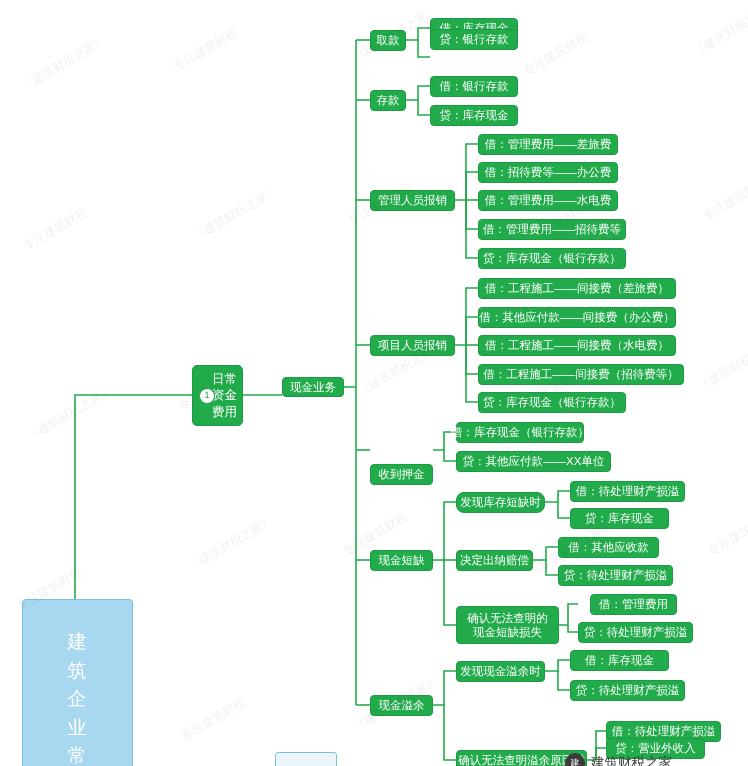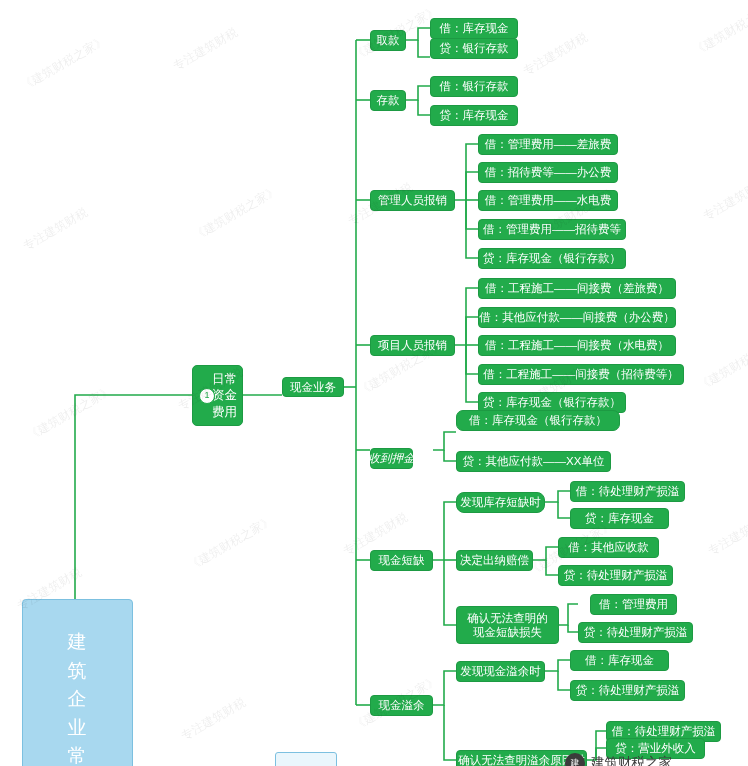--- a/index.html
+++ b/index.html
@@ -105,42 +105,42 @@
     <span class="num">1</span>
     <span style="white-space:pre-line;font-size:12.5px;line-height:1.3;">日常
 资金
 费用</span>
   </div>
 
   <div class="node" style="left:282px;top:377px;width:62px;height:20px;">现金业务</div>
 
   <div class="node" style="left:370px;top:30px;width:36px;height:21px;">取款</div>
   <div class="node" style="left:430px;top:18px;width:88px;height:21px;">借：库存现金</div>
-  <div class="node" style="left:430px;top:38px;width:88px;height:21px;">贷：银行存款</div>
+  <div class="node" style="left:430px;top:29px;width:88px;height:21px;">贷：银行存款</div>
 
   <div class="node" style="left:370px;top:90px;width:36px;height:21px;">存款</div>
   <div class="node" style="left:430px;top:76px;width:88px;height:21px;">借：银行存款</div>
   <div class="node" style="left:430px;top:105px;width:88px;height:21px;">贷：库存现金</div>
 
   <div class="node" style="left:370px;top:190px;width:85px;height:21px;">管理人员报销</div>
   <div class="node" style="left:478px;top:134px;width:140px;height:21px;">借：管理费用——差旅费</div>
   <div class="node" style="left:478px;top:162px;width:140px;height:21px;">借：招待费等——办公费</div>
   <div class="node" style="left:478px;top:190px;width:140px;height:21px;text-align:right;">借：管理费用——水电费</div>
   <div class="node" style="left:478px;top:219px;width:148px;height:21px;">借：管理费用——招待费等</div>
   <div class="node" style="left:478px;top:248px;width:148px;height:21px;">贷：库存现金（银行存款）</div>
 
   <div class="node" style="left:370px;top:335px;width:85px;height:21px;">项目人员报销</div>
   <div class="node" style="left:478px;top:278px;width:198px;height:21px;">借：工程施工——间接费（差旅费）</div>
   <div class="node" style="left:478px;top:307px;width:198px;height:21px;">借：其他应付款——间接费（办公费）</div>
   <div class="node" style="left:478px;top:335px;width:198px;height:21px;">借：工程施工——间接费（水电费）</div>
   <div class="node" style="left:478px;top:364px;width:206px;height:21px;">借：工程施工——间接费（招待费等）</div>
   <div class="node" style="left:478px;top:392px;width:148px;height:21px;">贷：库存现金（银行存款）</div>
 
-  <div class="node" style="left:370px;top:448px;width:43px;height:21px;font-style:italic;">收到押金</div>
-  <div class="node" style="left:456px;top:410px;width:164px;height:21px;border-radius:7px;">借：库存现金（银行存款）</div>
+  <div class="node" style="left:370px;top:464px;width:63px;height:21px;">收到押金</div>
+  <div class="node" style="left:456px;top:422px;width:128px;height:21px;">借：库存现金（银行存款）</div>
   <div class="node" style="left:456px;top:451px;width:155px;height:21px;">贷：其他应付款——XX单位</div>
 
   <div class="node" style="left:370px;top:550px;width:63px;height:21px;">现金短缺</div>
 
   <div class="node" style="left:456px;top:492px;width:89px;height:21px;border-radius:8px;">发现库存短缺时</div>
   <div class="node" style="left:570px;top:481px;width:115px;height:21px;">借：待处理财产损溢</div>
   <div class="node" style="left:570px;top:508px;width:99px;height:21px;">贷：库存现金</div>
 
   <div class="node" style="left:456px;top:550px;width:77px;height:21px;">决定出纳赔偿</div>
   <div class="node" style="left:558px;top:537px;width:101px;height:21px;">借：其他应收款</div>

